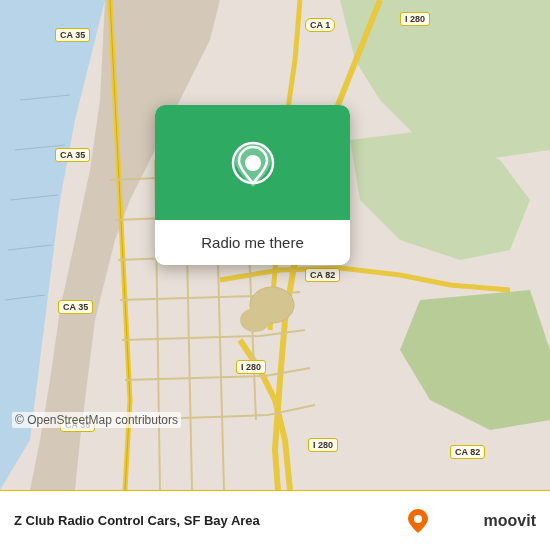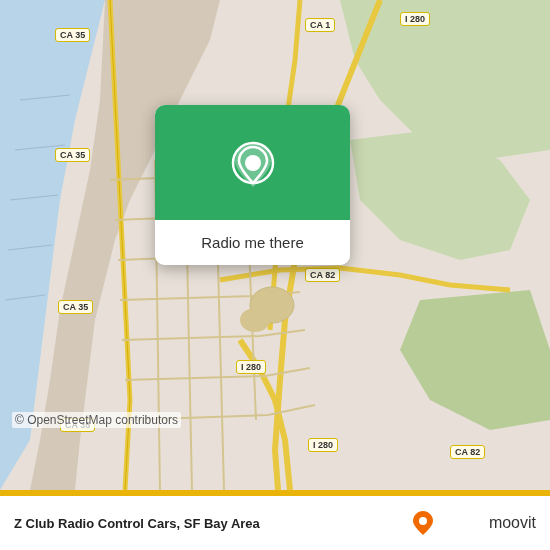--- a/index.html
+++ b/index.html
@@ -75,21 +75,21 @@
 
     
     .bottom-bar {
       width: 550px;
       height: 60px;
       background: white;
       display: flex;
       align-items: center;
       justify-content: space-between;
       padding: 0 14px;
-      border-top: 6px solid #eab308;
+      border-top: 1px solid #eab308;
     }
 
     .bottom-bar-left {
       display: flex;
       flex-direction: column;
     }
 
     .bottom-bar-title {
       font-size: 13px;
       font-weight: 600;
@@ -102,21 +102,21 @@
       gap: 4px;
     }
 
     .moovit-pin {
       width: 28px;
       height: 28px;
     }
 
     .moovit-text {
       font-size: 16px;
-      font-weight: 400;
+      font-weight: 700;
       color: #333;
       margin-left: 48px;
     }
 
     
     .attribution {
       position: absolute;
       bottom: 62px;
       left: 12px;
       font-size: 12px;
@@ -186,21 +186,21 @@
     <ellipse cx="255" cy="320" rx="15" ry="12" fill="#d4c490"></ellipse>
 
     <path d="M20,100 L70,95" stroke="#a0b8d0" stroke-width="1" fill="none"></path>
     <path d="M15,150 L65,145" stroke="#a0b8d0" stroke-width="1" fill="none"></path>
     <path d="M10,200 L58,195" stroke="#a0b8d0" stroke-width="1" fill="none"></path>
     <path d="M8,250 L52,245" stroke="#a0b8d0" stroke-width="1" fill="none"></path>
     <path d="M5,300 L45,295" stroke="#a0b8d0" stroke-width="1" fill="none"></path>
   </svg>
 
   <div class="road-label" style="top:28px;left:55px;">CA 35</div>
-  <div class="road-label" style="top:18px;left:305px;">CA 1</div>
+  <div class="road-label" style="top:18px;left:305px;border-radius:6px;">CA 1</div>
   <div class="road-label" style="top:12px;left:400px;">I 280</div>
   <div class="road-label" style="top:148px;left:55px;">CA 35</div>
   <div class="road-label" style="top:268px;left:305px;">CA 82</div>
   <div class="road-label" style="top:300px;left:58px;">CA 35</div>
   <div class="road-label" style="top:360px;left:236px;">I 280</div>
   <div class="road-label" style="top:418px;left:60px;">CA 35</div>
   <div class="road-label" style="top:438px;left:308px;">I 280</div>
   <div class="road-label" style="top:445px;left:450px;">CA 82</div>
 
   <div class="popup-card">

